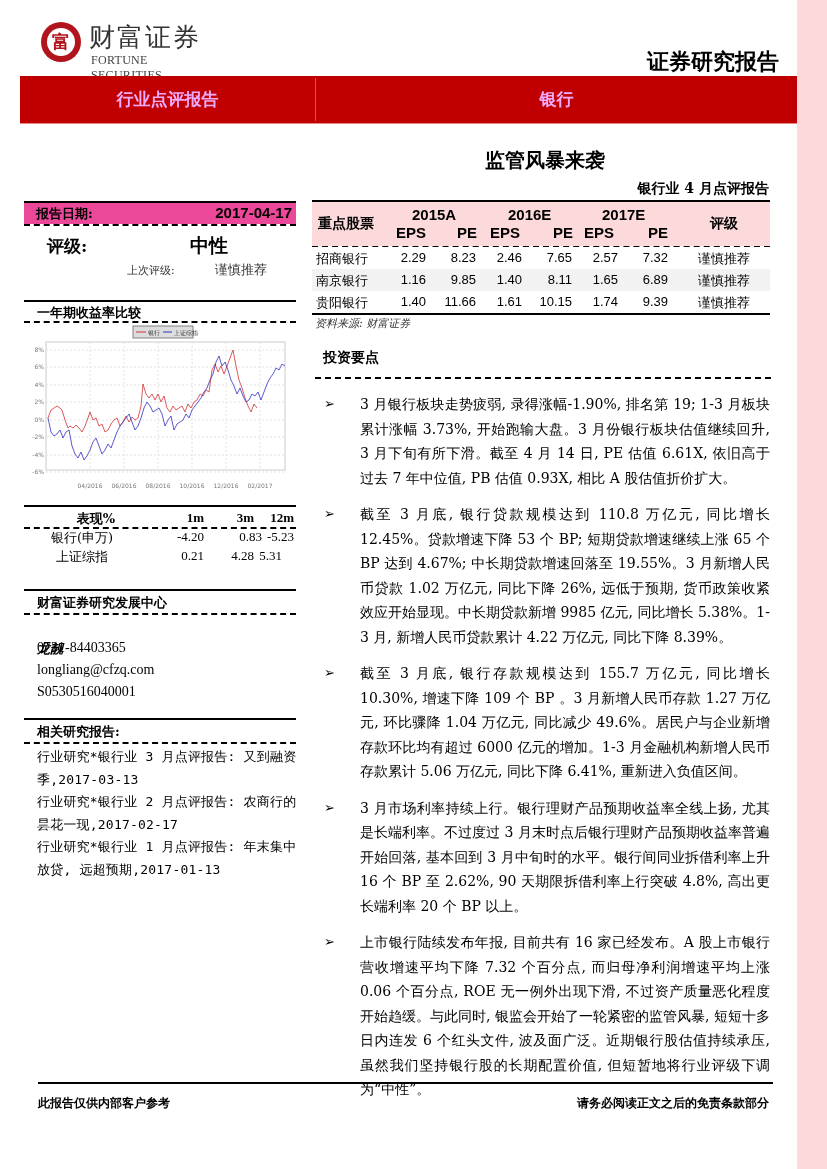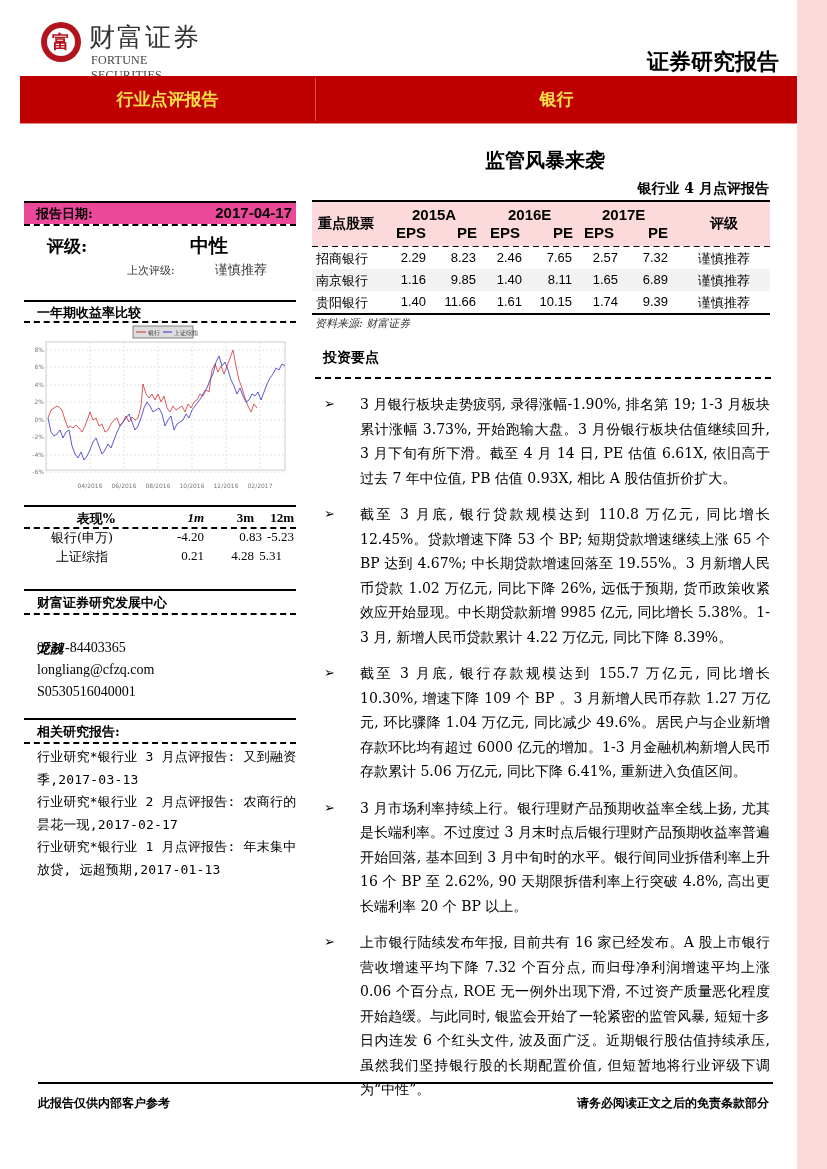--- a/index.html
+++ b/index.html
@@ -7,21 +7,21 @@
   .abs{position:absolute;}
   .pink-strip{left:797px;top:0;width:30px;height:1169px;background:#fcd9da;}
   .logo{left:41px;top:22px;width:180px;height:44px;}
   .logo-circle{position:absolute;left:0;top:0;width:40px;height:40px;border-radius:50%;background:#b2141d;}
   .logo-circle .inner{position:absolute;left:6px;top:6px;width:28px;height:28px;border-radius:50%;background:#fff;}
   .logo-circle .glyph{position:absolute;left:0;top:0;width:40px;height:40px;line-height:40px;text-align:center;color:#b2141d;font-size:18px;font-weight:bold;font-family:"DejaVu Serif",serif;}
   .logo-cn{position:absolute;left:48px;top:0;font-size:26px;letter-spacing:2px;color:#333;font-family:"DejaVu Serif",serif;line-height:30px;}
   .logo-en{position:absolute;left:50px;top:31px;font-size:12px;color:#444;font-family:"Liberation Serif",serif;letter-spacing:0.3px;}
   .report-type{right:48px;top:47px;font-size:22px;font-weight:bold;font-family:"DejaVu Serif",serif;}
   .red-band{left:20px;top:76px;width:777px;height:47px;background:#c00000;border-bottom:1px solid #e88;}
-  .red-band .cell{position:absolute;top:0;height:38px;line-height:47px;color:#fde047;font-size:17px;font-weight:bold;text-align:center;}
+  .red-band .cell{position:absolute;top:0;height:38px;line-height:47px;color:#f0abfc;font-size:17px;font-weight:bold;text-align:center;}
   .red-band .div{position:absolute;left:295px;top:2px;width:1px;height:43px;background:#d85050;}
   .main-title{left:310px;top:147px;width:470px;text-align:center;font-size:20px;font-weight:bold;}
   .sub-title{right:58px;top:180px;font-size:14px;font-weight:bold;}
   .hr-thick{height:2px;background:#000;}
   .hr-dash{height:0;border-top:2px dashed #000;}
   .sans{font-family:"Liberation Sans","DejaVu Sans",sans-serif;}
   
   .date-row{left:24px;top:203px;width:272px;height:21px;background:#ec4899;}
   .date-row .k{position:absolute;left:12px;top:2px;font-size:13px;font-weight:bold;}
   .date-row .v{position:absolute;right:4px;top:1px;font-size:15px;font-weight:bold;font-family:"Liberation Sans",sans-serif;}
@@ -139,21 +139,21 @@
     <polyline fill="none" stroke="#d03030" stroke-width="0.8" points="20,96 23,88 26,86 29,84 32,86 34,88 37,98 40,106 42,104 45,106 48,103 51,106 54,110 57,104 60,96 62,90 65,98 68,96 71,104 74,102 77,110 80,108 83,102 86,98 89,96 92,104 95,100 98,94 101,100 104,95 107,98 110,96 113,84 115,62 118,72 121,76 124,72 127,78 130,72 133,80 136,74 139,86 142,90 145,84 148,88 151,86 154,84 157,90 160,82 163,86 166,80 169,78 172,72 175,74 178,68 181,70 184,48 187,42 190,50 193,44 196,52 199,44 202,36 205,28 208,44 211,58 214,66 217,76 220,84 223,90 226,82 229,86"></polyline>
 
     <polyline fill="none" stroke="#3030c0" stroke-width="0.8" points="20,96 23,110 26,114 29,112 32,108 35,116 38,110 41,108 44,124 47,132 50,136 53,130 56,138 59,134 62,128 65,120 68,116 71,124 74,132 77,128 80,122 83,126 86,118 89,110 92,104 95,100 98,96 101,92 104,100 107,108 110,104 113,96 116,86 119,80 122,84 125,90 128,88 131,86 134,92 137,104 140,98 143,94 146,108 149,102 152,100 155,98 158,92 161,96 164,88 167,84 170,80 173,76 176,70 179,66 182,58 185,52 188,40 191,34 194,44 197,40 200,48 203,58 206,64 209,72 212,66 215,74 218,80 221,78 224,72 227,74 230,70 233,78 236,70 239,62 242,56 245,52 248,46 251,48 254,42 257,44"></polyline>
   </svg>
 </div>
 
 <div class="abs hr-thick" style="left:24px;top:505px;width:272px;"></div>
 <div class="abs perf-table">
   <div class="row" style="font-weight:bold;">
     <span class="c" style="left:42px;width:60px;text-align:center;font-family:'DejaVu Serif',serif;">表现%</span>
-    <span class="c" style="left:130px;width:50px;font-style:italic;">1m</span>
+    <span class="c" style="left:130px;width:50px;">1m</span>
     <span class="c" style="left:180px;width:50px;">3m</span>
     <span class="c" style="left:220px;width:50px;">12m</span>
   </div>
   <div class="hr-dash" style="margin-top:-2px;"></div>
   <div class="row">
     <span class="c" style="left:18px;width:80px;text-align:center;font-family:'DejaVu Serif',serif;">银行(申万)</span>
     <span class="c" style="left:130px;width:50px;">-4.20</span>
     <span class="c" style="left:180px;width:50px;padding-left:8px;">0.83</span>
     <span class="c" style="left:220px;width:50px;">-5.23</span>
   </div>

